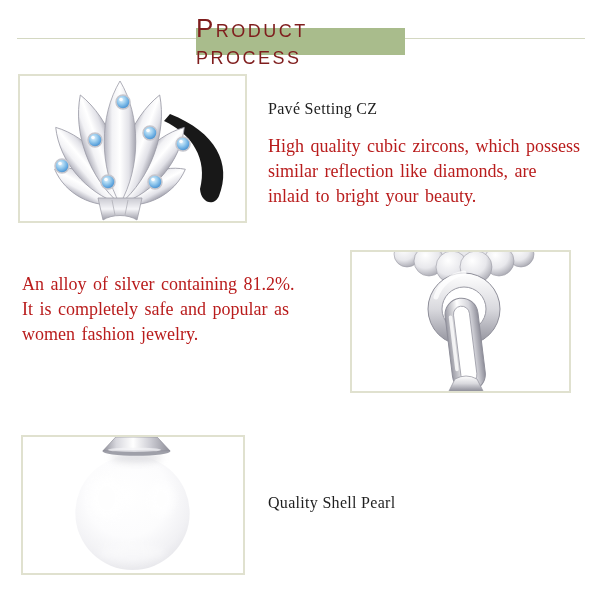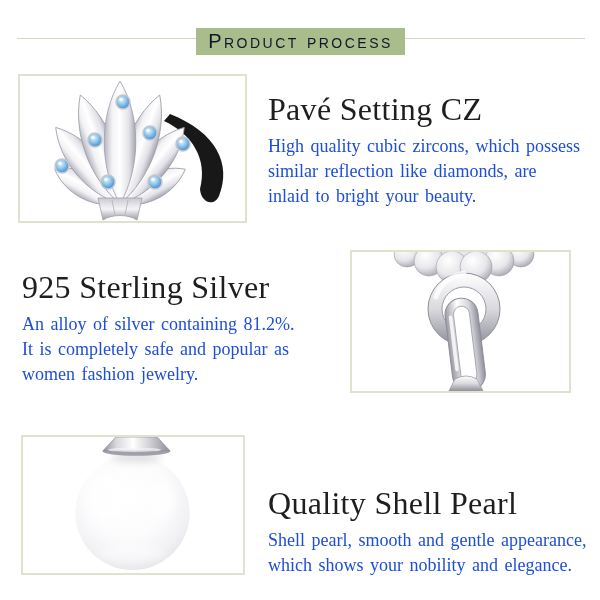--- a/index.html
+++ b/index.html
@@ -7,47 +7,47 @@
     position:relative;width:600px;height:600px;background:#ffffff;
     font-family:"Liberation Serif", serif;overflow:hidden;
   }
   
   .header-line{
     position:absolute;left:17px;right:15px;top:38px;height:1px;
     background:#d4d8c2;
   }
   .header-box{
     position:absolute;left:196px;top:28px;width:209px;height:27px;
-    background:#a9bc8c;color:#0f172a;
+    background:#a9bc8c;color:#7f1d1d;
     font-family:"Liberation Sans", sans-serif;
     font-variant:small-caps;
-    font-size:20px;letter-spacing:2.5px;
+    font-size:26px;letter-spacing:2.5px;
     display:flex;align-items:center;justify-content:center;
     line-height:27px;
   }
   
   .photo-frame{
     position:absolute;box-sizing:border-box;background:#ffffff;
     border:2px solid #e0e1cf;overflow:hidden;margin:0;
   }
   .photo-frame svg{display:block;width:100%;height:100%;}
   .frame-shell{left:18px;top:74px;width:229px;height:149px;}
   .frame-bail{left:350px;top:250px;width:221px;height:143px;}
   .frame-pearl{left:21px;top:435px;width:224px;height:140px;}
   
   .text-block{position:absolute;width:332px;}
   .tb-1{left:268px;top:94px;}
   .tb-2{left:22px;top:272px;}
   .tb-3{left:268px;top:448px;margin-top:40px;}
   .feature-title{
-    margin:0 0 10px 0;font-size:32px;font-weight:400;color:#1e1e1e;
+    margin:0 0 10px 0;font-size:16px;font-weight:400;color:#1e1e1e;
     letter-spacing:0.3px;line-height:30px;
   }
   .feature-desc{
-    margin:0;font-size:18px;line-height:25px;color:#1d4ed8;
+    margin:0;font-size:18px;line-height:25px;color:#b91c1c;
     white-space:pre-line;word-spacing:2px;
   }
 </style>
 </head>
 <body>
 
 <div class="page">
 
   <div class="header-line"></div>
   <div class="header-box">Product process</div>
@@ -113,21 +113,20 @@
     </svg>
   </figure>
   <div class="text-block tb-1">
     <h2 class="feature-title">Pavé Setting CZ</h2>
     <p class="feature-desc">High quality cubic zircons, which possess
 similar reflection like diamonds, are
 inlaid to bright your beauty.</p>
   </div>
 
   <div class="text-block tb-2">
-    <h2 class="feature-title">925 Sterling Silver</h2>
     <p class="feature-desc">An alloy of silver containing 81.2%.
 It is completely safe and popular as
 women fashion jewelry.</p>
   </div>
   <figure class="photo-frame frame-bail">
     <svg viewBox="0 0 217 139" xmlns="http://www.w3.org/2000/svg">
       <defs>
         <linearGradient id="sv" x1="0" y1="0" x2="0" y2="1">
           <stop offset="0" stop-color="#ffffff"></stop>
           <stop offset="0.5" stop-color="#d9d9de"></stop>
@@ -199,17 +198,15 @@
 
       <ellipse cx="114" cy="21" rx="26" ry="5" fill="#c9c9cf" opacity="0.55" filter="url(#soft)"></ellipse>
 
       <ellipse cx="114" cy="14.5" rx="34.5" ry="4.5" fill="#9fa0a9"></ellipse>
       <polygon points="93,0 135,0 148,14 80,14" fill="url(#capg)" stroke="#8a8a94" stroke-width="0.6"></polygon>
       <ellipse cx="112" cy="13" rx="27" ry="2.2" fill="#f4f4f7" opacity="0.7"></ellipse>
     </svg>
   </figure>
   <div class="text-block tb-3">
     <h2 class="feature-title">Quality Shell Pearl</h2>
-    <p class="feature-desc">Shell pearl, smooth and gentle appearance,
-which shows your nobility and elegance.</p>
   </div>
 
 </div>
 
 </body></html>

